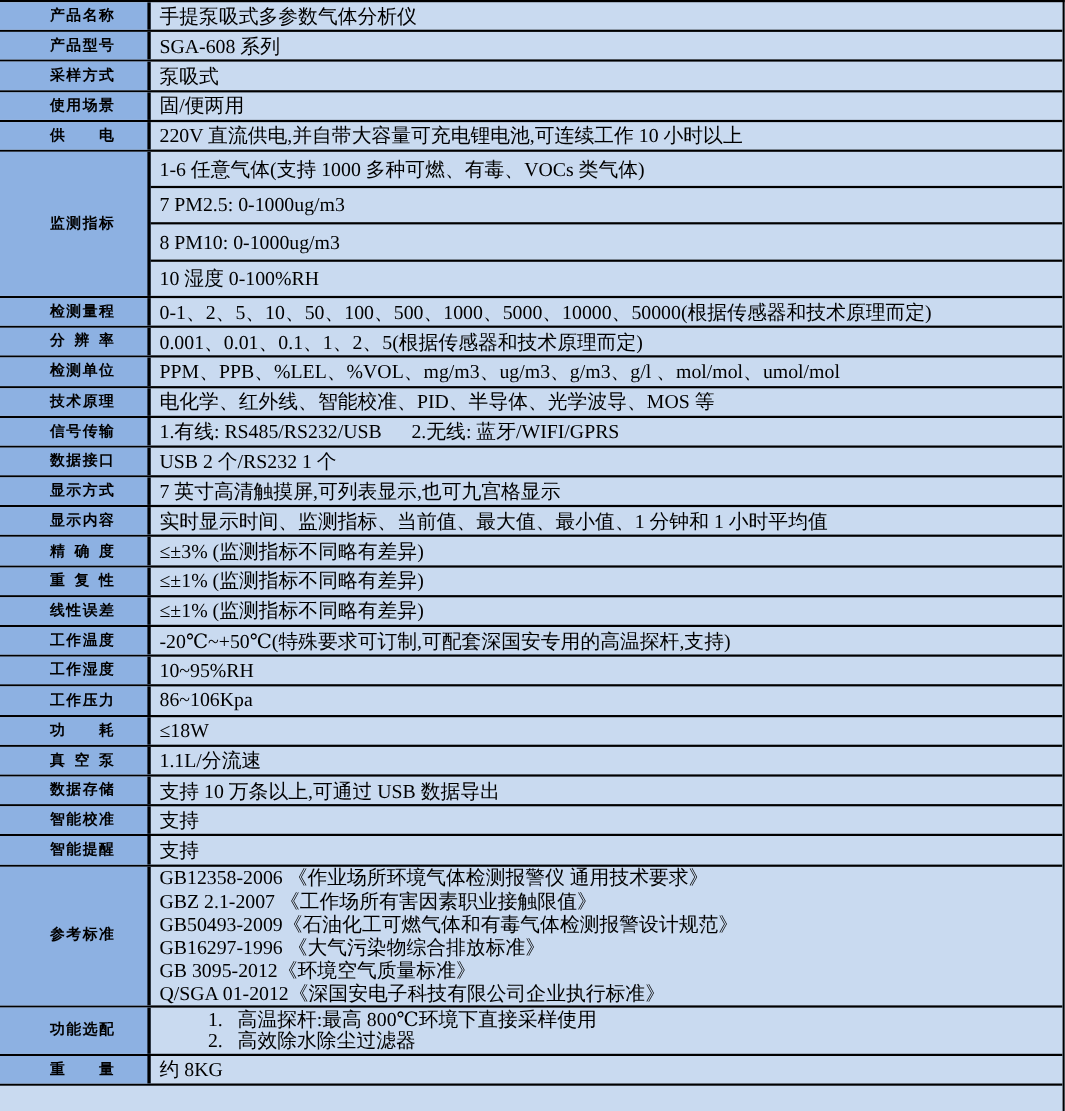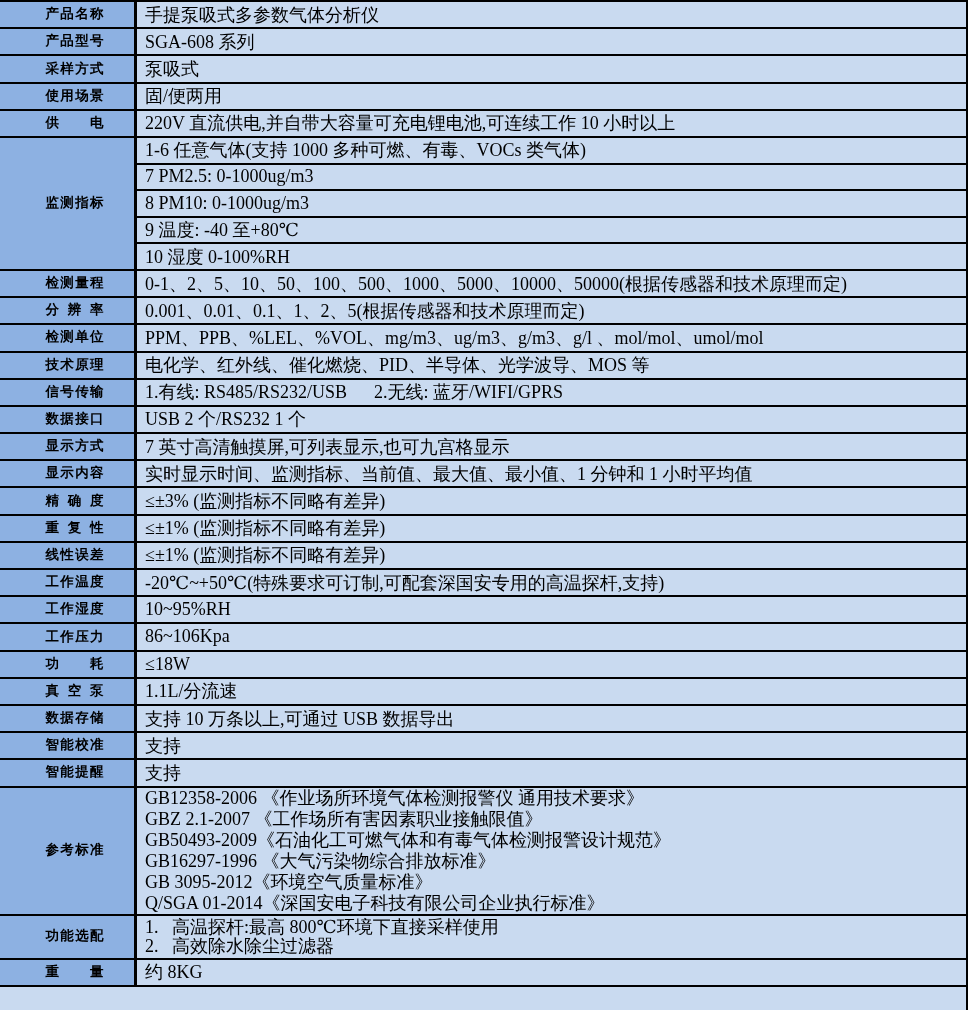--- a/index.html
+++ b/index.html
@@ -44,21 +44,21 @@
     font-size:18px; white-space:pre-wrap;
   }
   .vcol { flex:1; min-width:0; display:flex; flex-direction:column; }
   .sub {
     flex:1; display:flex; align-items:center; padding-left:8px;
     border-bottom:2px solid var(--border,#000);
   }
   .sub:last-child { border-bottom:none; }
   .vlines { flex:1; min-width:0; display:flex; flex-direction:column; justify-content:center; padding-left:8px; }
   .h-ref .line { line-height:21px; }
-  .h-opt .line { line-height:19px; }
+  .h-opt .line { line-height:19px;margin-left:44px; }
 </style>
 </head>
 <body>
 
 <div class="spec-table">
 
   <div class="row h-std">
     <div class="lc">
         <span class="lt">产品名称</span>
       </div>
@@ -111,23 +111,20 @@
       <div class="sub">
           <span class="vt">1-6 任意气体(支持 1000 多种可燃、有毒、VOCs 类气体)</span>
         </div>
       <div class="sub">
           <span class="vt">7 PM2.5: 0-1000ug/m3</span>
         </div>
       <div class="sub">
           <span class="vt">8 PM10: 0-1000ug/m3</span>
         </div>
       <div class="sub">
-          <span class="vt">9 温度: -40 至+80℃</span>
-        </div>
-      <div class="sub">
           <span class="vt">10 湿度 0-100%RH</span>
         </div>
     </div>
   </div>
 
   <div class="row h-std">
     <div class="lc">
         <span class="lt">检测量程</span>
       </div>
     <div class="vc">
@@ -151,21 +148,21 @@
     <div class="vc">
         <span class="vt">PPM、PPB、%LEL、%VOL、mg/m3、ug/m3、g/m3、g/l 、mol/mol、umol/mol</span>
       </div>
   </div>
 
   <div class="row h-std">
     <div class="lc">
         <span class="lt">技术原理</span>
       </div>
     <div class="vc">
-        <span class="vt">电化学、红外线、催化燃烧、PID、半导体、光学波导、MOS 等</span>
+        <span class="vt">电化学、红外线、智能校准、PID、半导体、光学波导、MOS 等</span>
       </div>
   </div>
 
   <div class="row h-std">
     <div class="lc">
         <span class="lt">信号传输</span>
       </div>
     <div class="vc">
         <span class="vt">1.有线: RS485/RS232/USB      2.无线: 蓝牙/WIFI/GPRS</span>
       </div>
@@ -300,21 +297,21 @@
   <div class="row h-ref">
     <div class="lc">
         <span class="lt">参考标准</span>
       </div>
     <div class="vlines">
       <div class="line">GB12358-2006 《作业场所环境气体检测报警仪 通用技术要求》</div>
       <div class="line">GBZ 2.1-2007 《工作场所有害因素职业接触限值》</div>
       <div class="line">GB50493-2009《石油化工可燃气体和有毒气体检测报警设计规范》</div>
       <div class="line">GB16297-1996 《大气污染物综合排放标准》</div>
       <div class="line">GB 3095-2012《环境空气质量标准》</div>
-      <div class="line">Q/SGA 01-2014《深国安电子科技有限公司企业执行标准》</div>
+      <div class="line">Q/SGA 01-2012《深国安电子科技有限公司企业执行标准》</div>
     </div>
   </div>
 
   <div class="row h-opt">
     <div class="lc">
         <span class="lt">功能选配</span>
       </div>
     <div class="vlines">
       <div class="line">1.   高温探杆:最高 800℃环境下直接采样使用</div>
       <div class="line">2.   高效除水除尘过滤器</div>

